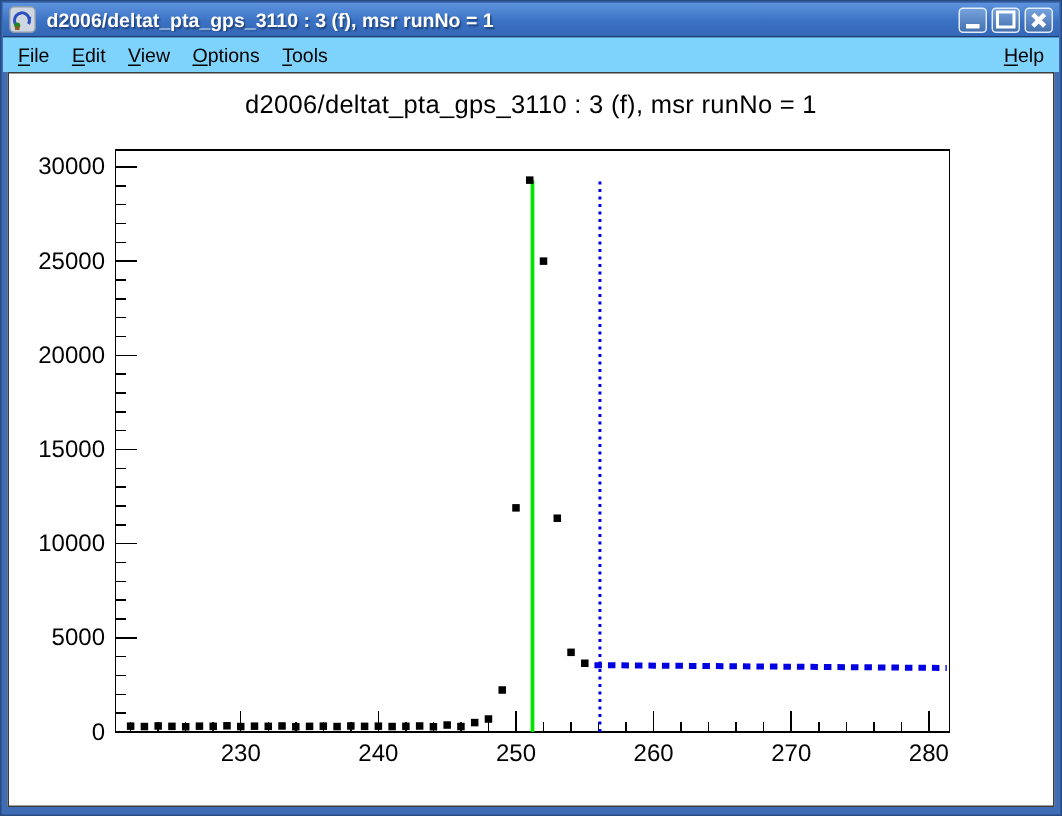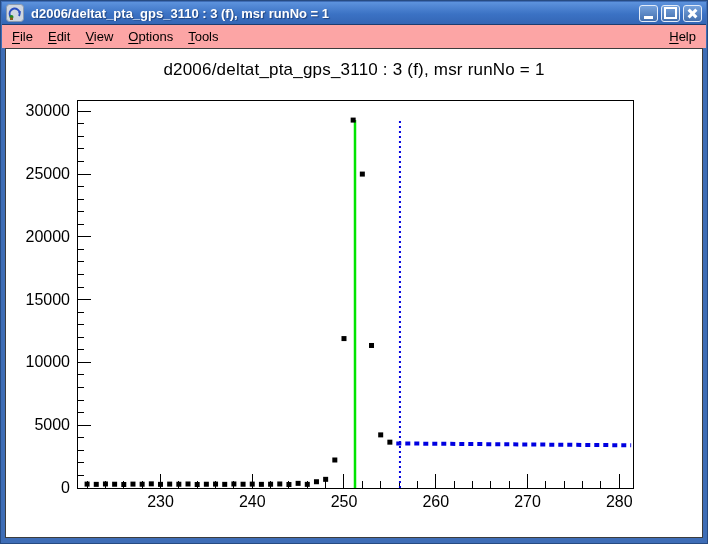--- a/index.html
+++ b/index.html
@@ -32,21 +32,21 @@
   .g-min{width:9px;height:3px;background:#fff;margin-top:8px;}
   .g-max{width:9px;height:8px;border:2px solid #fff;box-sizing:content-box;}
   .g-close{position:relative;width:11px;height:11px;}
   .g-close::before,.g-close::after{
     content:"";position:absolute;left:0;top:4px;width:11px;height:3px;background:#fff;
   }
   .g-close::before{transform:rotate(45deg);}
   .g-close::after{transform:rotate(-45deg);}
   .menubar{
     position:absolute;left:2px;right:2px;top:25px;height:23px;
-    background:#fca5a5;
+    background:#7dd3fc;
     display:flex;align-items:center;
     padding:0 8px;font-size:13px;color:#000;box-sizing:border-box;
   }
   .menu-item{margin-right:11px;cursor:default;padding:2px 2px;}
   .menu-item u{text-underline-offset:2px;}
   .menu-help{margin-left:auto;margin-right:0;}
   .canvas{
     position:absolute;left:5px;right:5px;top:48px;bottom:6px;
     background:#fff;border:1px solid #3c3c3c;
   }

